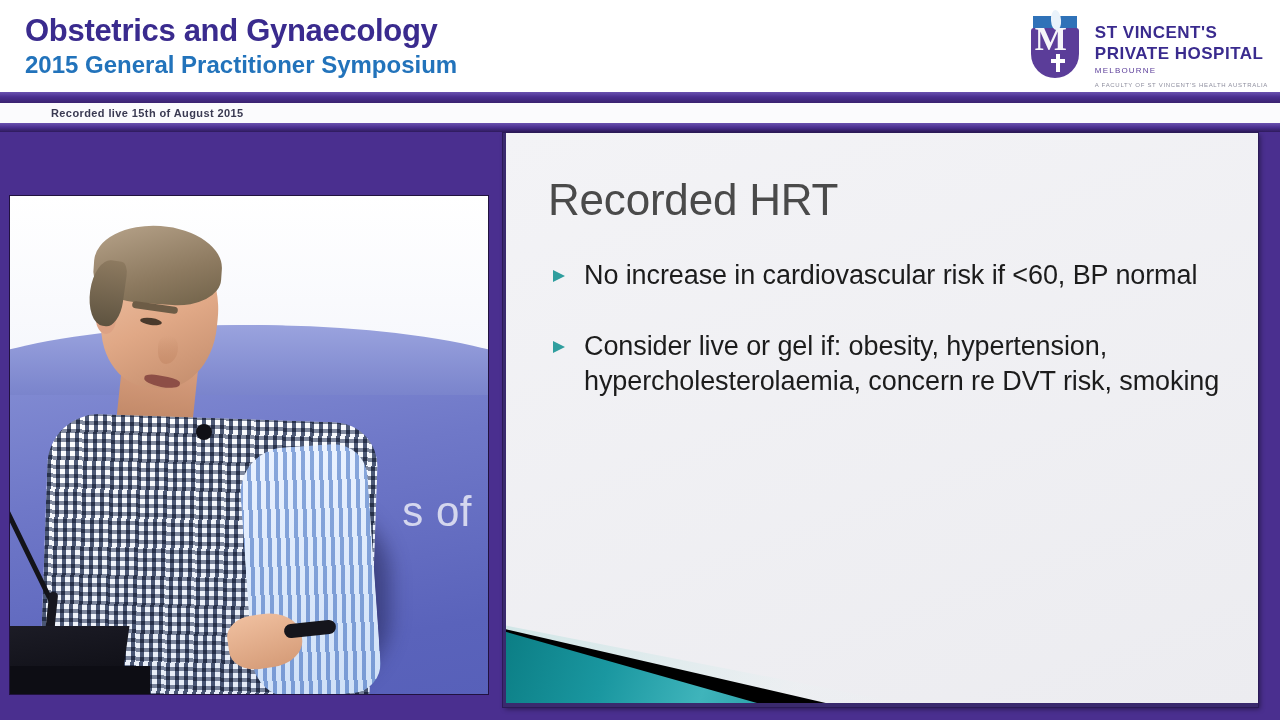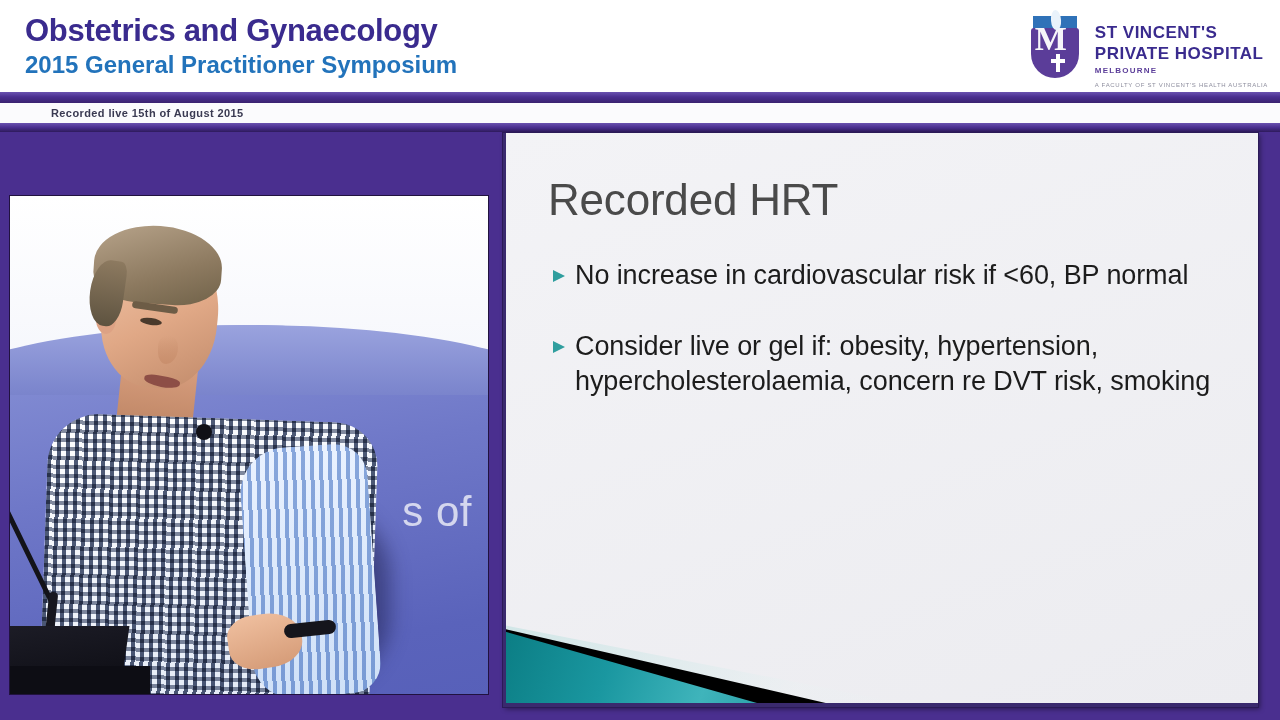--- a/index.html
+++ b/index.html
@@ -59,21 +59,21 @@
   .logo-cross:after {
     content:""; position:absolute; left:-5px; top:5px;
     width:14px; height:4px; background:#ffffff;
   }
   .logo-text { padding-top:14px; }
   .logo-l1, .logo-l2 {
     font-size:17px; font-weight:bold; color:#3a2b8e;
     letter-spacing:0.5px; line-height:21px; white-space:nowrap;
   }
   .logo-l3 {
-    font-size:8px; font-weight:bold; color:#5b3d99;
+    font-size:8px; font-weight:normal; color:#5b3d99;
     letter-spacing:1.2px; line-height:12px; margin-top:1px;
   }
   .logo-l4 {
     font-size:6px; color:#8e8e9e; letter-spacing:0.7px;
     line-height:10px; margin-top:3px; white-space:nowrap;
   }
 
   
   .bar-top {
     position:absolute; left:0; top:92px; width:1280px; height:11px;
@@ -230,21 +230,21 @@
     box-shadow:0 0 0 1px #2b1a57, 2px 2px 5px rgba(0,0,0,0.45);
     overflow:hidden;
   }
   .slide-inner { position:absolute; inset:0; background:linear-gradient(160deg,#f3f3f6 0%, #ececf0 100%); }
   .slide-title {
     position:absolute; left:45px; top:40px;
     font-size:44px; color:#4a4a4a; font-weight:normal;
     letter-spacing:-0.2px; line-height:54px;
   }
   .bullets { position:absolute; left:50px; top:125px; width:680px; }
-  .bullet { display:flex; align-items:flex-start; margin-bottom:36px; }
+  .bullet { display:flex; align-items:flex-start; margin-bottom:36px;gap:9px; }
   .bullet-mark {
     flex:0 0 auto; width:12px; height:12px; margin-top:12px; margin-right:10px;
     background:#2f9e9e;
     clip-path:polygon(0% 0%, 100% 50%, 0% 100%);
   }
   .bullet-text {
     font-size:27px; line-height:35px; color:#1c1c1c;
     letter-spacing:-0.1px; font-weight:normal;
   }
   

